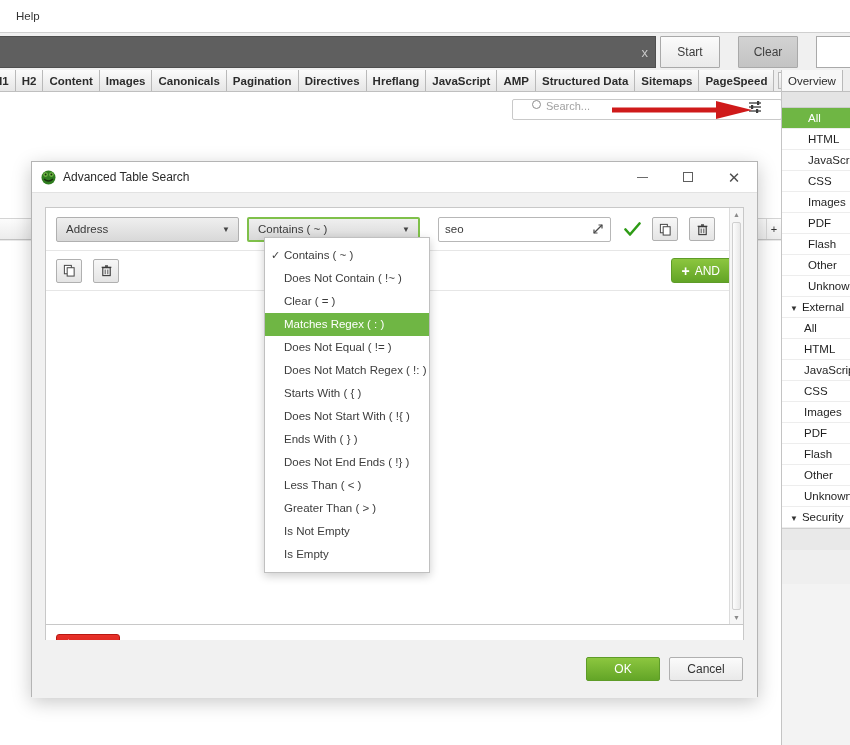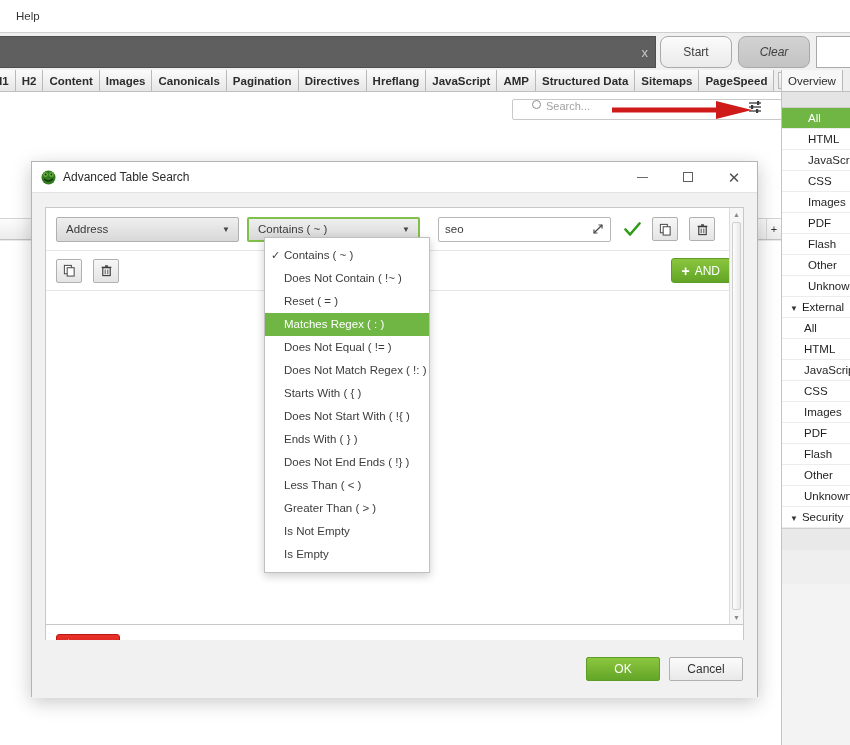--- a/index.html
+++ b/index.html
@@ -34,27 +34,27 @@
   .urlfield {
     position:absolute; left:-4px; top:3px; width:660px; height:32px;
     background:#5f5f5f; border:1px solid #4e4e4e;
     display:flex; align-items:center; justify-content:flex-end;
   }
   .urlfield .clear-x {
     color:#c9c9c9; font-size:13px; margin-right:7px; line-height:1;
     font-family:"Liberation Sans", sans-serif;
   }
   .btn-start, .btn-clear {
-    position:absolute; top:3px; height:32px; width:72px;
+    position:absolute; top:3px; height:32px; width:60px;
     font-size:12px; color:#3b3b3b;
     display:flex; align-items:center; justify-content:center;
-    border:1px solid #a9a9a9; border-radius:8px;
+    border:1px solid #a9a9a9; border-radius:1px;
   }
   .btn-start { left:660px; background:linear-gradient(#fbfbfb,#eaeaea); }
-  .btn-clear { left:738px; background:linear-gradient(#d2d2d2,#c3c3c3); color:#404040;font-style:italic; }
+  .btn-clear { left:738px; background:linear-gradient(#d2d2d2,#c3c3c3); color:#404040; }
   .url-right-white {
     position:absolute; left:816px; top:3px; width:40px; height:32px;
     background:#ffffff; border:1px solid #a9a9a9;
   }
 
   
   .tabstrip {
     position:absolute; left:0; top:70px; width:850px; height:22px;
     background:#eeeeee; border-bottom:1px solid #bfbfbf;
     display:flex; align-items:stretch;
@@ -518,21 +518,21 @@
       <div class="dlg-footer">
         <span class="btn-ok">OK</span>
         <span class="btn-cancel">Cancel</span>
       </div>
     </div>
   </div>
 
   <div class="opmenu">
     <div class="opitem checked">Contains ( ~ )</div>
     <div class="opitem">Does Not Contain ( !~ )</div>
-    <div class="opitem">Reset ( = )</div>
+    <div class="opitem">Clear ( = )</div>
     <div class="opitem hl">Matches Regex ( : )</div>
     <div class="opitem">Does Not Equal ( != )</div>
     <div class="opitem">Does Not Match Regex ( !: )</div>
     <div class="opitem">Starts With ( { )</div>
     <div class="opitem">Does Not Start With ( !{ )</div>
     <div class="opitem">Ends With ( } )</div>
     <div class="opitem">Does Not End Ends ( !} )</div>
     <div class="opitem">Less Than ( &lt; )</div>
     <div class="opitem">Greater Than ( &gt; )</div>
     <div class="opitem">Is Not Empty</div>

